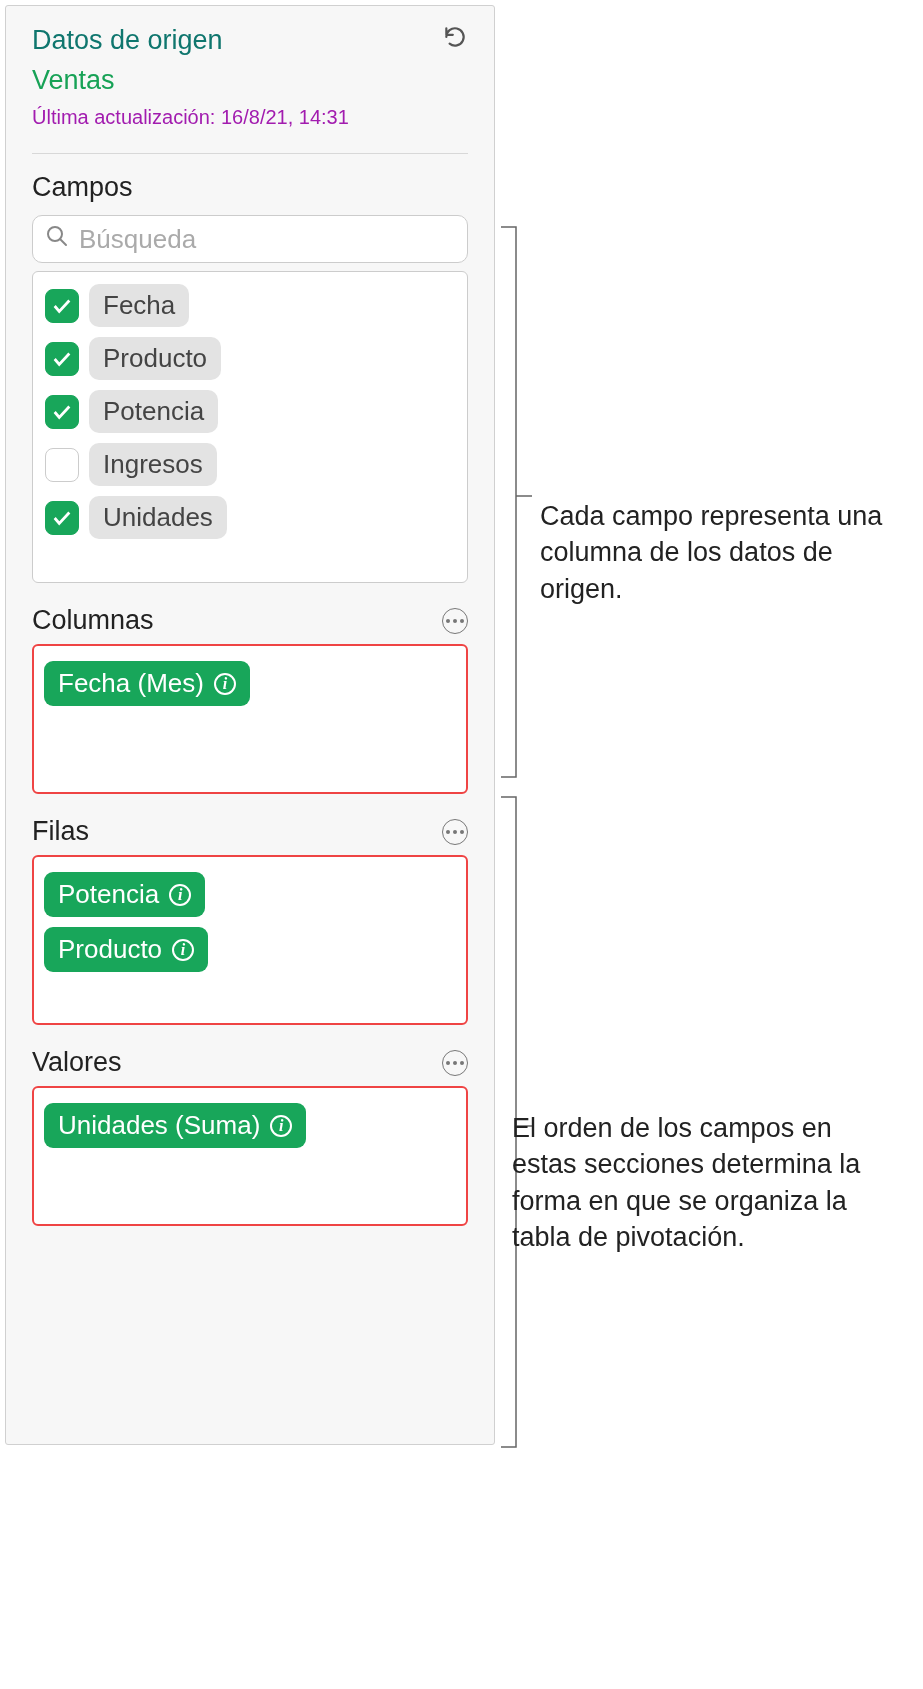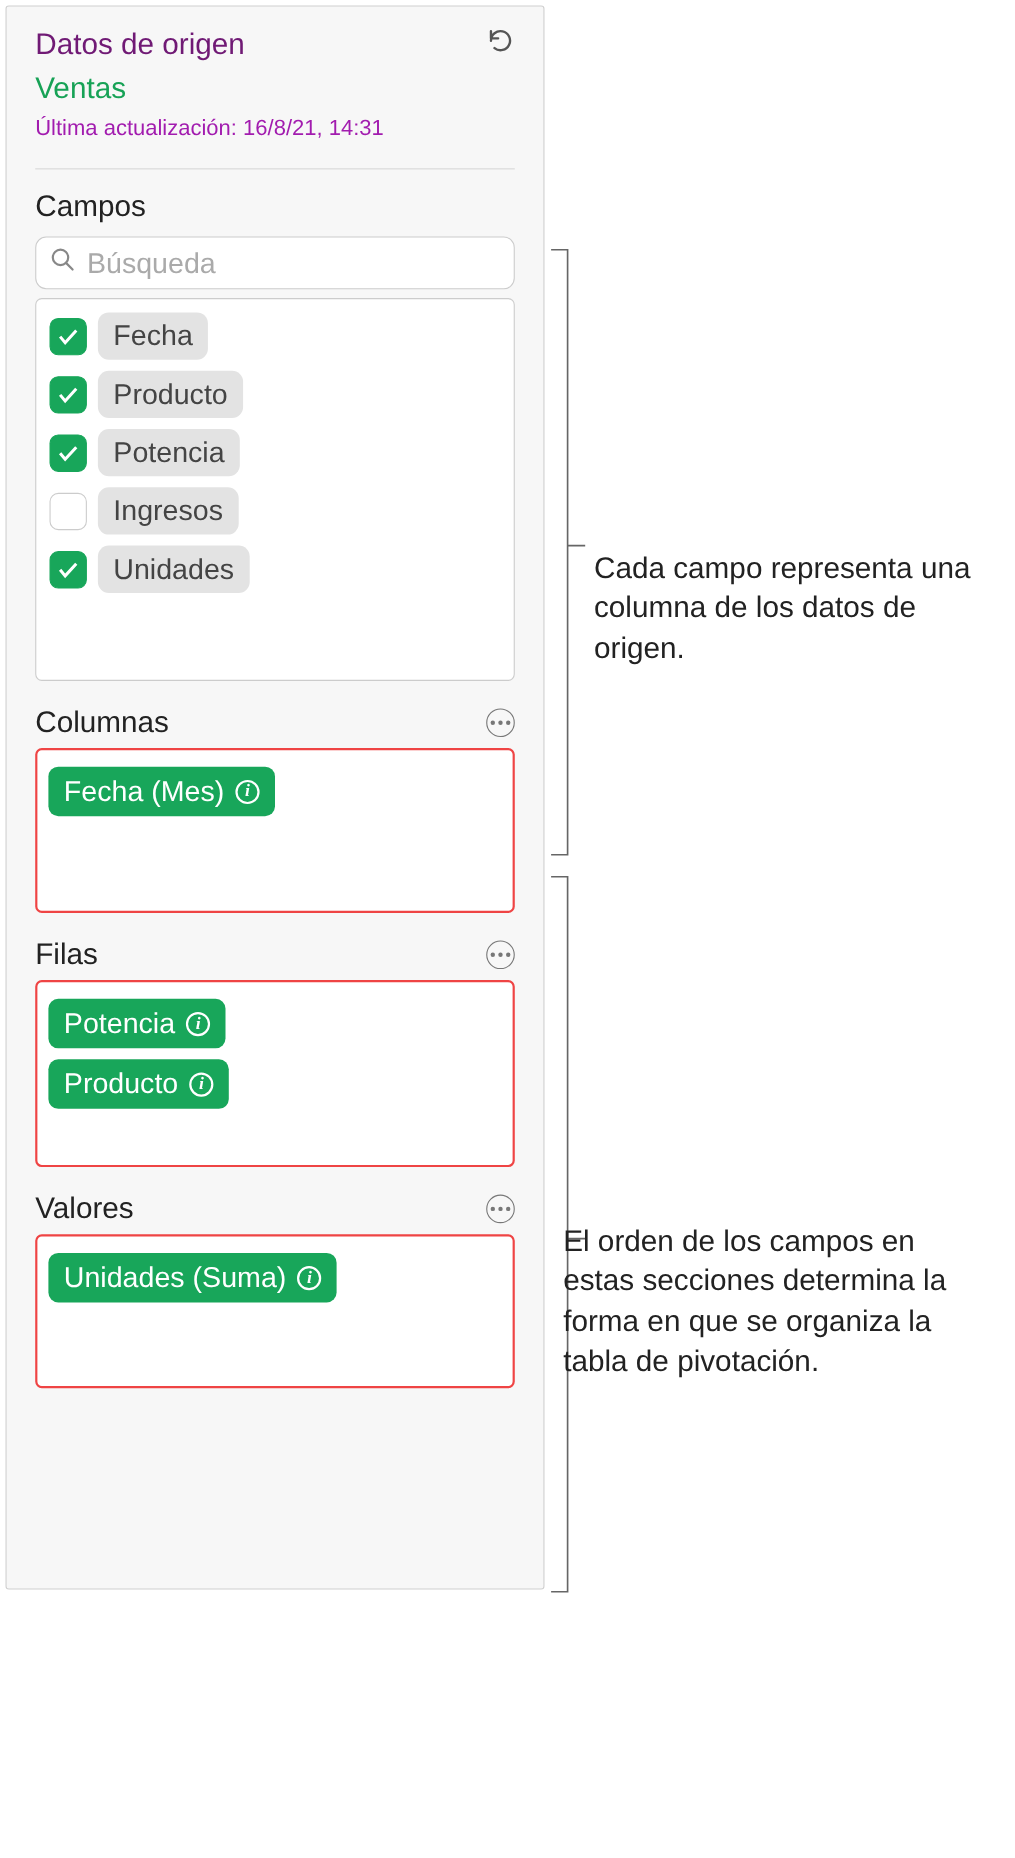--- a/index.html
+++ b/index.html
@@ -37,37 +37,37 @@
       border-radius: 24px;
       cursor: pointer;
     }
     .tab.active {
       background: #18a65a;
       color: #fff;
       font-weight: 600;
     }
     .content { padding: 18px 26px 10px; flex:1; overflow:auto; }
     .src-header { display:flex; justify-content:space-between; align-items:center; }
-    .src-title { font-size: 27px; color:#701a75; }
+    .src-title { font-size: 27px; color:#0f766e; }
     .refresh-icon svg { width:26px; height:26px; stroke:#555; fill:none; }
     .src-name { color:#17a256; font-size:27px; margin-top:8px; }
     .src-updated { color:#a21caf; font-size:20px; margin-top:10px; }
     .divider { height:1px; background:#d8d8d8; margin:24px 0 18px; }
     .section-title { font-size:27px; color:#222; margin-bottom:12px; }
     .search-wrap {
       display:flex; align-items:center;
       background:#fff; border:1px solid #ccc; border-radius:10px;
       padding:6px 12px; height:48px;
     }
     .search-wrap svg { width:24px; height:24px; stroke:#888; fill:none; margin-right:10px; }
     .search-input { border:none; outline:none; font-size:26px; color:#555; flex:1; background:transparent; }
     .search-input::placeholder { color:#aaa; }
     .fields-box {
       margin-top:8px; border:1px solid #ccc; border-radius:6px;
-      background:#fff; height:348px; padding:12px;
+      background:#fff; height:312px; padding:12px;
     }
     .field-row { display:flex; align-items:center; margin-bottom:10px; }
     .checkbox {
       width:34px; height:34px; border-radius:8px; margin-right:10px;
       display:flex; align-items:center; justify-content:center;
       border:1px solid #ccc; background:#fff; cursor:pointer;
     }
     .checkbox.checked { background:#18a65a; border-color:#18a65a; }
     .checkbox svg { width:22px; height:22px; stroke:#fff; stroke-width:3; fill:none; }
     .field-pill {

